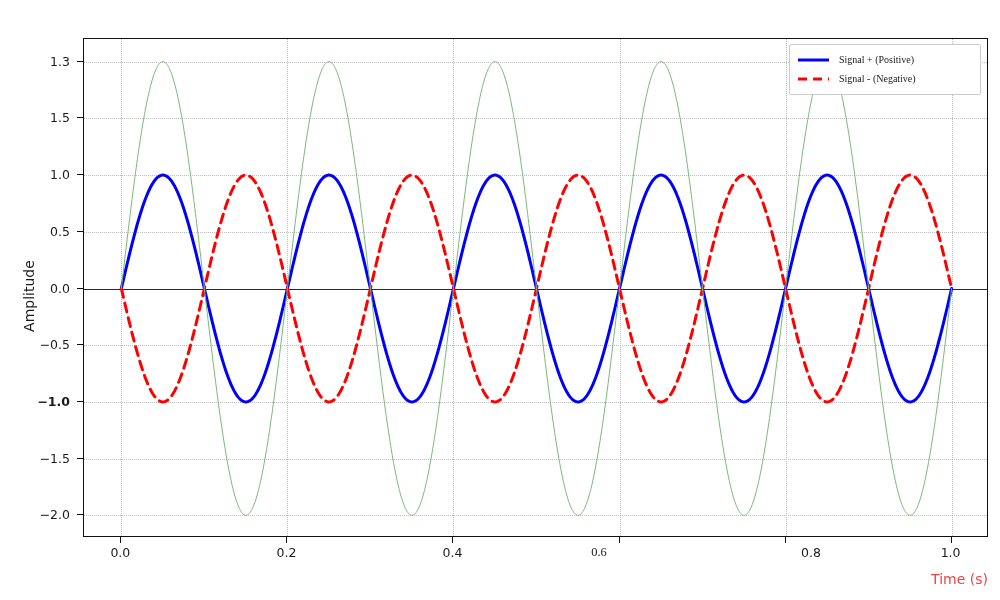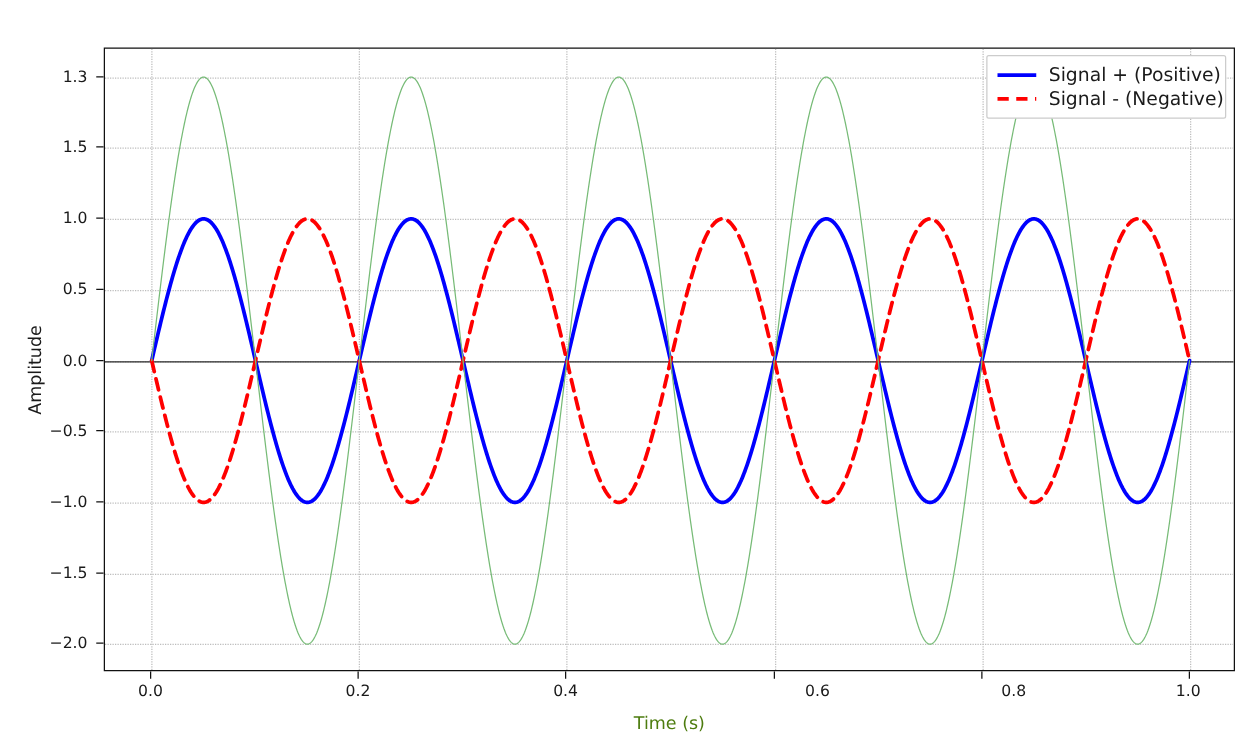--- a/index.html
+++ b/index.html
@@ -111,23 +111,23 @@
     font-size: 14px;
     color: #1a1a1a;
     transform: rotate(-90deg);
     transform-origin: center center;
   }
   #xlabel {
     position: absolute;
     left: 83px;
     top: 571px;
     width: 905px;
-    text-align: center;
+    text-align: right;
     font-size: 14px;
-    color: #4d7c0f;
+    color: #ef4444;
   }
   #legend {
     position: absolute;
     left: 789px;
     top: 44px;
     width: 192px;
     padding: 5px 7px 6px 7px;
     box-sizing: border-box;
     background: #ffffff;
     border: 1px solid #cccccc;
@@ -140,61 +140,62 @@
   }
   .legend-swatch {
     width: 33px;
     height: 14px;
     margin-right: 9px;
     flex: 0 0 33px;
     position: relative;
   }
   .legend-swatch svg { display: block; }
   .legend-text {
-    font-size: 15px;
+    font-size: 10px;
     color: #1a1a1a;
     white-space: nowrap;
+    font-family: Liberation Serif, serif;
   }
 </style>
 </head>
 <body>
 
 <div id="figure">
 
 
   <div id="ylabel">Amplitude</div>
   <div id="xlabel">Time (s)</div>
 
   <div id="axis-decor">
       <div class="ytick-mark" style="top: 514.318px;"></div>
       <div class="ytick-label" style="top: 514.318px; left: 8px; width: 62px;">−2.0</div>
       <div class="ytick-mark" style="top: 457.614px;"></div>
       <div class="ytick-label" style="top: 457.614px; left: 8px; width: 62px;">−1.5</div>
       <div class="ytick-mark" style="top: 400.909px;"></div>
-      <div class="ytick-label" style="top: 400.909px; left: 8px; width: 62px;">−1.0</div>
+      <div class="ytick-label" style="top: 400.909px; left: 8px; width: 62px; font-weight: bold;">−1.0</div>
       <div class="ytick-mark" style="top: 344.205px;"></div>
       <div class="ytick-label" style="top: 344.205px; left: 8px; width: 62px;">−0.5</div>
       <div class="ytick-mark" style="top: 287.5px;"></div>
       <div class="ytick-label" style="top: 287.5px; left: 8px; width: 62px;">0.0</div>
       <div class="ytick-mark" style="top: 230.795px;"></div>
       <div class="ytick-label" style="top: 230.795px; left: 8px; width: 62px;">0.5</div>
       <div class="ytick-mark" style="top: 174.091px;"></div>
       <div class="ytick-label" style="top: 174.091px; left: 8px; width: 62px;">1.0</div>
       <div class="ytick-mark" style="top: 117.386px;"></div>
       <div class="ytick-label" style="top: 117.386px; left: 8px; width: 62px;">1.5</div>
       <div class="ytick-mark" style="top: 60.6818px;"></div>
       <div class="ytick-label" style="top: 60.6818px; left: 8px; width: 62px;">1.3</div>
       <div class="xtick-mark" style="left: 120.362px;"></div>
       <div class="xtick-label" style="left: 120.362px;">0.0</div>
       <div class="xtick-mark" style="left: 286.417px;"></div>
       <div class="xtick-label" style="left: 286.417px;">0.2</div>
       <div class="xtick-mark" style="left: 452.472px;"></div>
       <div class="xtick-label" style="left: 452.472px;">0.4</div>
       <div class="xtick-mark" style="left: 618.528px;"></div>
-      <div class="xtick-label" style="left: 654px;">0.6</div>
+      <div class="xtick-label" style="left: 599px; font-family: Liberation Serif, serif;">0.6</div>
       <div class="xtick-mark" style="left: 784.583px;"></div>
       <div class="xtick-label" style="left: 811px;">0.8</div>
       <div class="xtick-mark" style="left: 950.638px;"></div>
       <div class="xtick-label" style="left: 950.638px;">1.0</div>
     </div>
 
   <div id="plot-area">
     <div id="gridlines">
         <div class="grid-h" style="top: 476.318px;"></div>
         <div class="grid-h" style="top: 419.614px;"></div>

